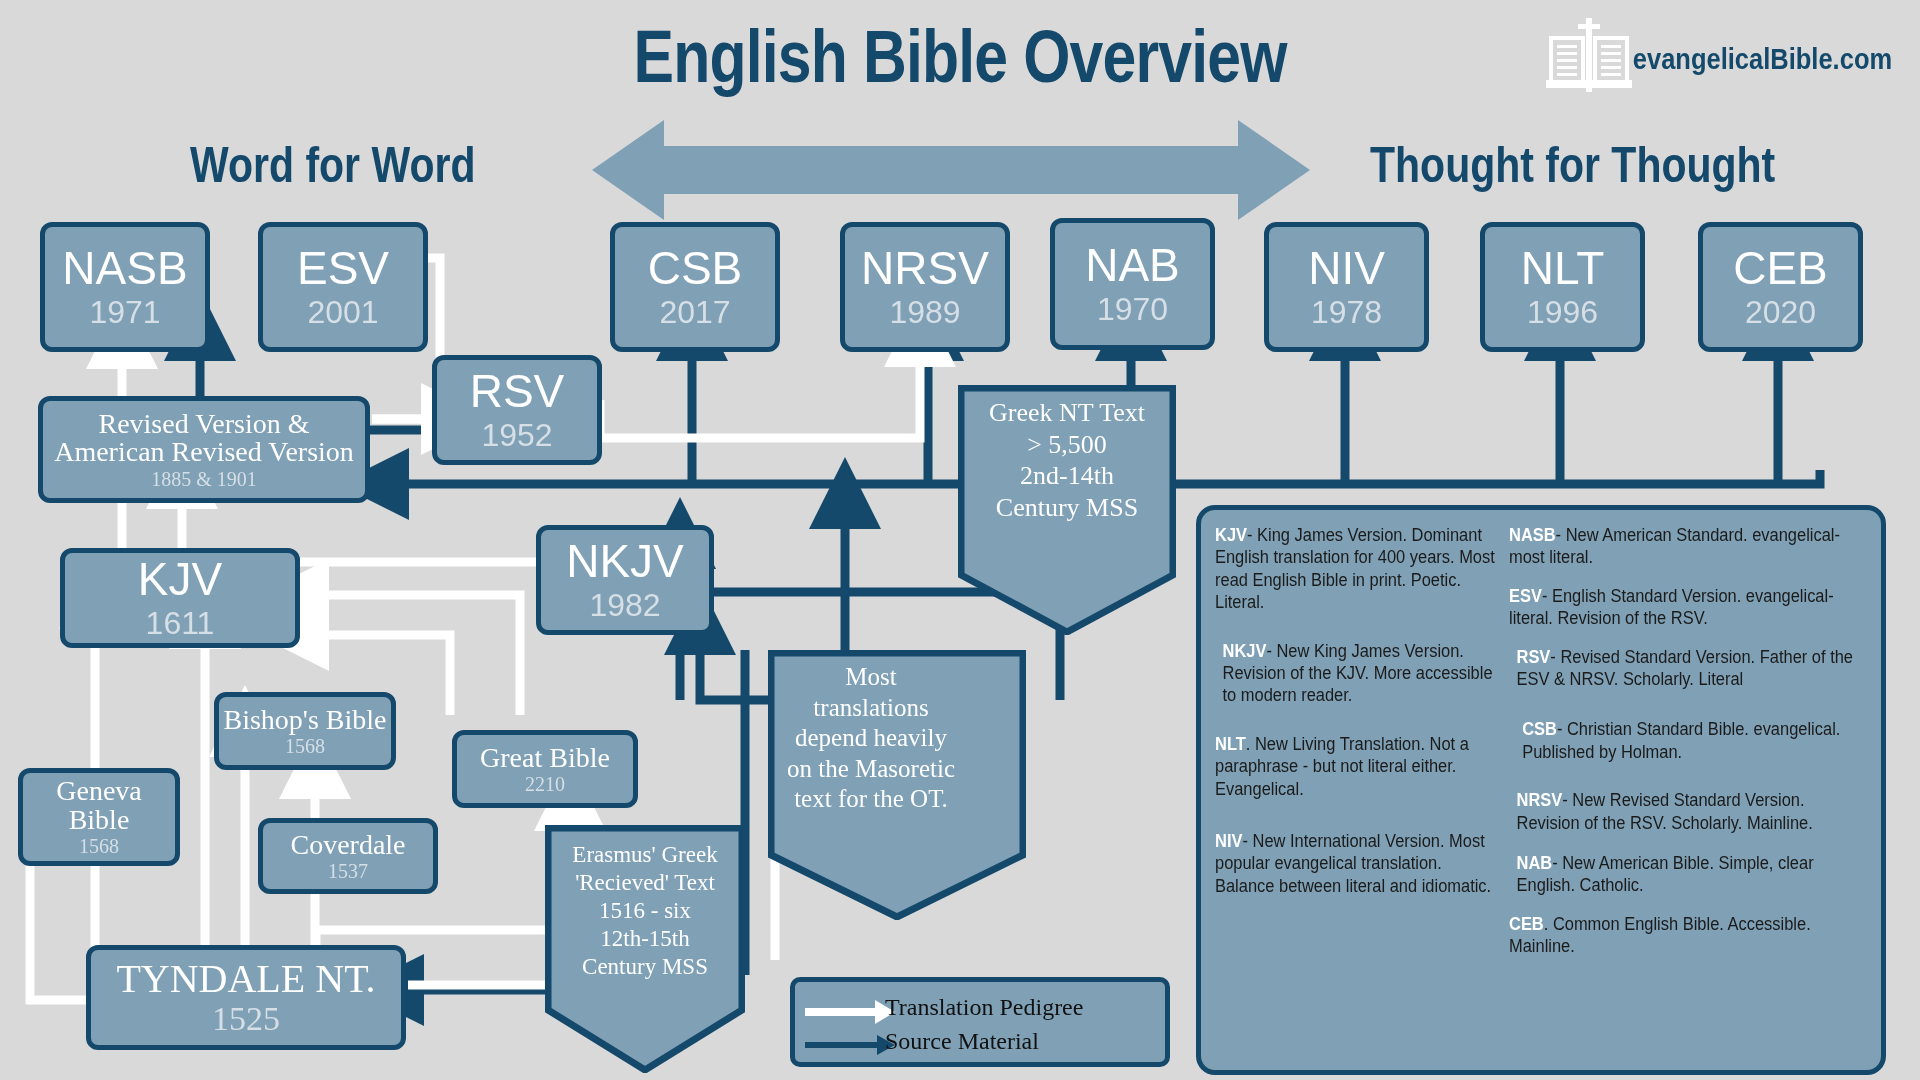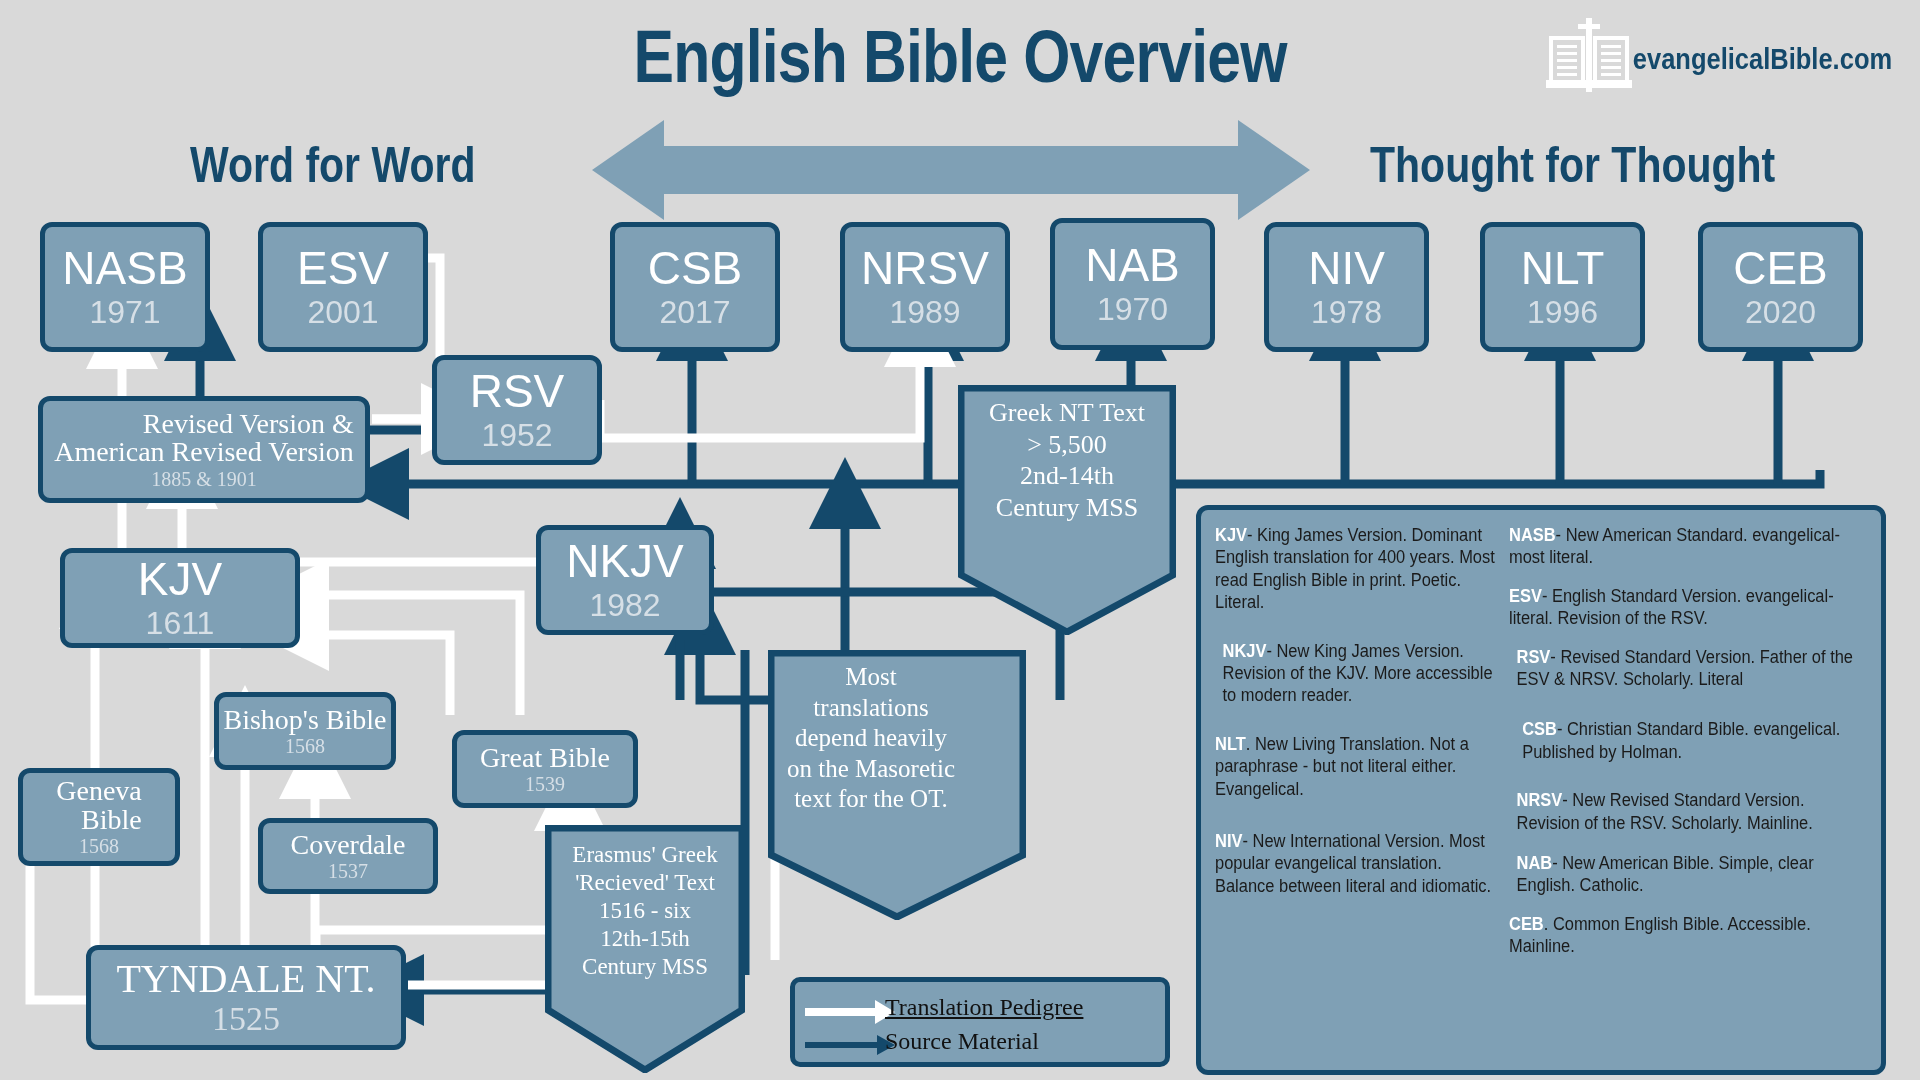--- a/index.html
+++ b/index.html
@@ -38,55 +38,55 @@
     position:absolute;box-sizing:border-box;
     background:#7fa0b5;border:5px solid #14496b;border-radius:12px;
     color:#ffffff;display:flex;flex-direction:column;
     align-items:center;justify-content:center;text-align:center;
     line-height:1.02;
   }
   .box .nm{display:block;}
   .box .yr{display:block;color:#d6dfe6;}
   .box.sans .nm{font-family:"Liberation Sans", sans-serif;font-weight:400;font-size:46px;letter-spacing:0px;}
   .box.sans .yr{font-family:"Liberation Sans", sans-serif;font-size:32px;margin-top:4px;}
-  .box.serif .nm{font-family:"Liberation Serif", serif;font-size:28px;text-align:right;}
+  .box.serif .nm{font-family:"Liberation Serif", serif;font-size:28px;}
   .box.serif .yr{font-family:"Liberation Serif", serif;font-size:20px;margin-top:2px;}
 
   
   .shield{
     position:absolute;box-sizing:border-box;
     color:#fff;text-align:center;
     font-family:"Liberation Serif", serif;
     display:flex;align-items:flex-start;justify-content:center;
   }
   .shield .inner{position:relative;z-index:2;padding-top:12px;line-height:1.22;}
 
   
   .legendpanel{
     position:absolute;left:1196px;top:505px;width:690px;height:570px;
-    box-sizing:border-box;background:#7fa0b5;border:5px solid #14496b;border-radius:12px;
+    box-sizing:border-box;background:#7fa0b5;border:5px solid #14496b;border-radius:19px;
     overflow:visible;
   }
   .legcol{position:absolute;top:14px;}
   .legcol.c1{left:14px;width:300px;}
   .legcol.c2{left:308px;width:380px;}
   .legitem{
     color:#1b1b1b;font-family:"Liberation Sans", sans-serif;
     font-size:17.5px;line-height:1.28;margin-bottom:16px;
     transform:scaleX(0.94);transform-origin:0 0;
   }
   .legitem b{color:#ffffff;font-weight:bold;}
 
   
   .keybox{
     position:absolute;left:790px;top:977px;width:380px;height:90px;
     box-sizing:border-box;background:#7fa0b5;border:5px solid #14496b;border-radius:10px;
   }
   .keyrow{position:absolute;left:90px;font-family:"Liberation Serif", serif;font-size:24px;color:#111;}
-  .keyrow.r1{top:12px;text-decoration:underline;}
+  .keyrow.r1{top:12px;}
   .keyrow.r2{top:46px;}
 </style>
 </head>
 <body>
 
 <div id="root">
 
   <div class="title">English Bible Overview</div>
 
   <svg class="logo" viewBox="0 0 86 78" style="position:absolute;left:1546px;top:16px;">
@@ -291,21 +291,21 @@
     <span class="nm">Bishop's Bible</span>
     <span class="yr">1568</span>
   </div>
   <div class="box serif" style="left:18px;top:768px;width:162px;height:98px;">
     <span class="nm" style="white-space:pre-line;">Geneva
 Bible</span>
     <span class="yr">1568</span>
   </div>
   <div class="box serif" style="left:452px;top:730px;width:186px;height:78px;">
     <span class="nm">Great Bible</span>
-    <span class="yr">1539</span>
+    <span class="yr">2210</span>
   </div>
   <div class="box serif" style="left:258px;top:818px;width:180px;height:76px;">
     <span class="nm">Coverdale</span>
     <span class="yr">1537</span>
   </div>
   <div class="box serif" style="left:86px;top:945px;width:320px;height:105px;">
     <span class="nm" style="font-size:40px;">TYNDALE NT.</span>
     <span class="yr" style="font-size:34px;">1525</span>
   </div>
 

